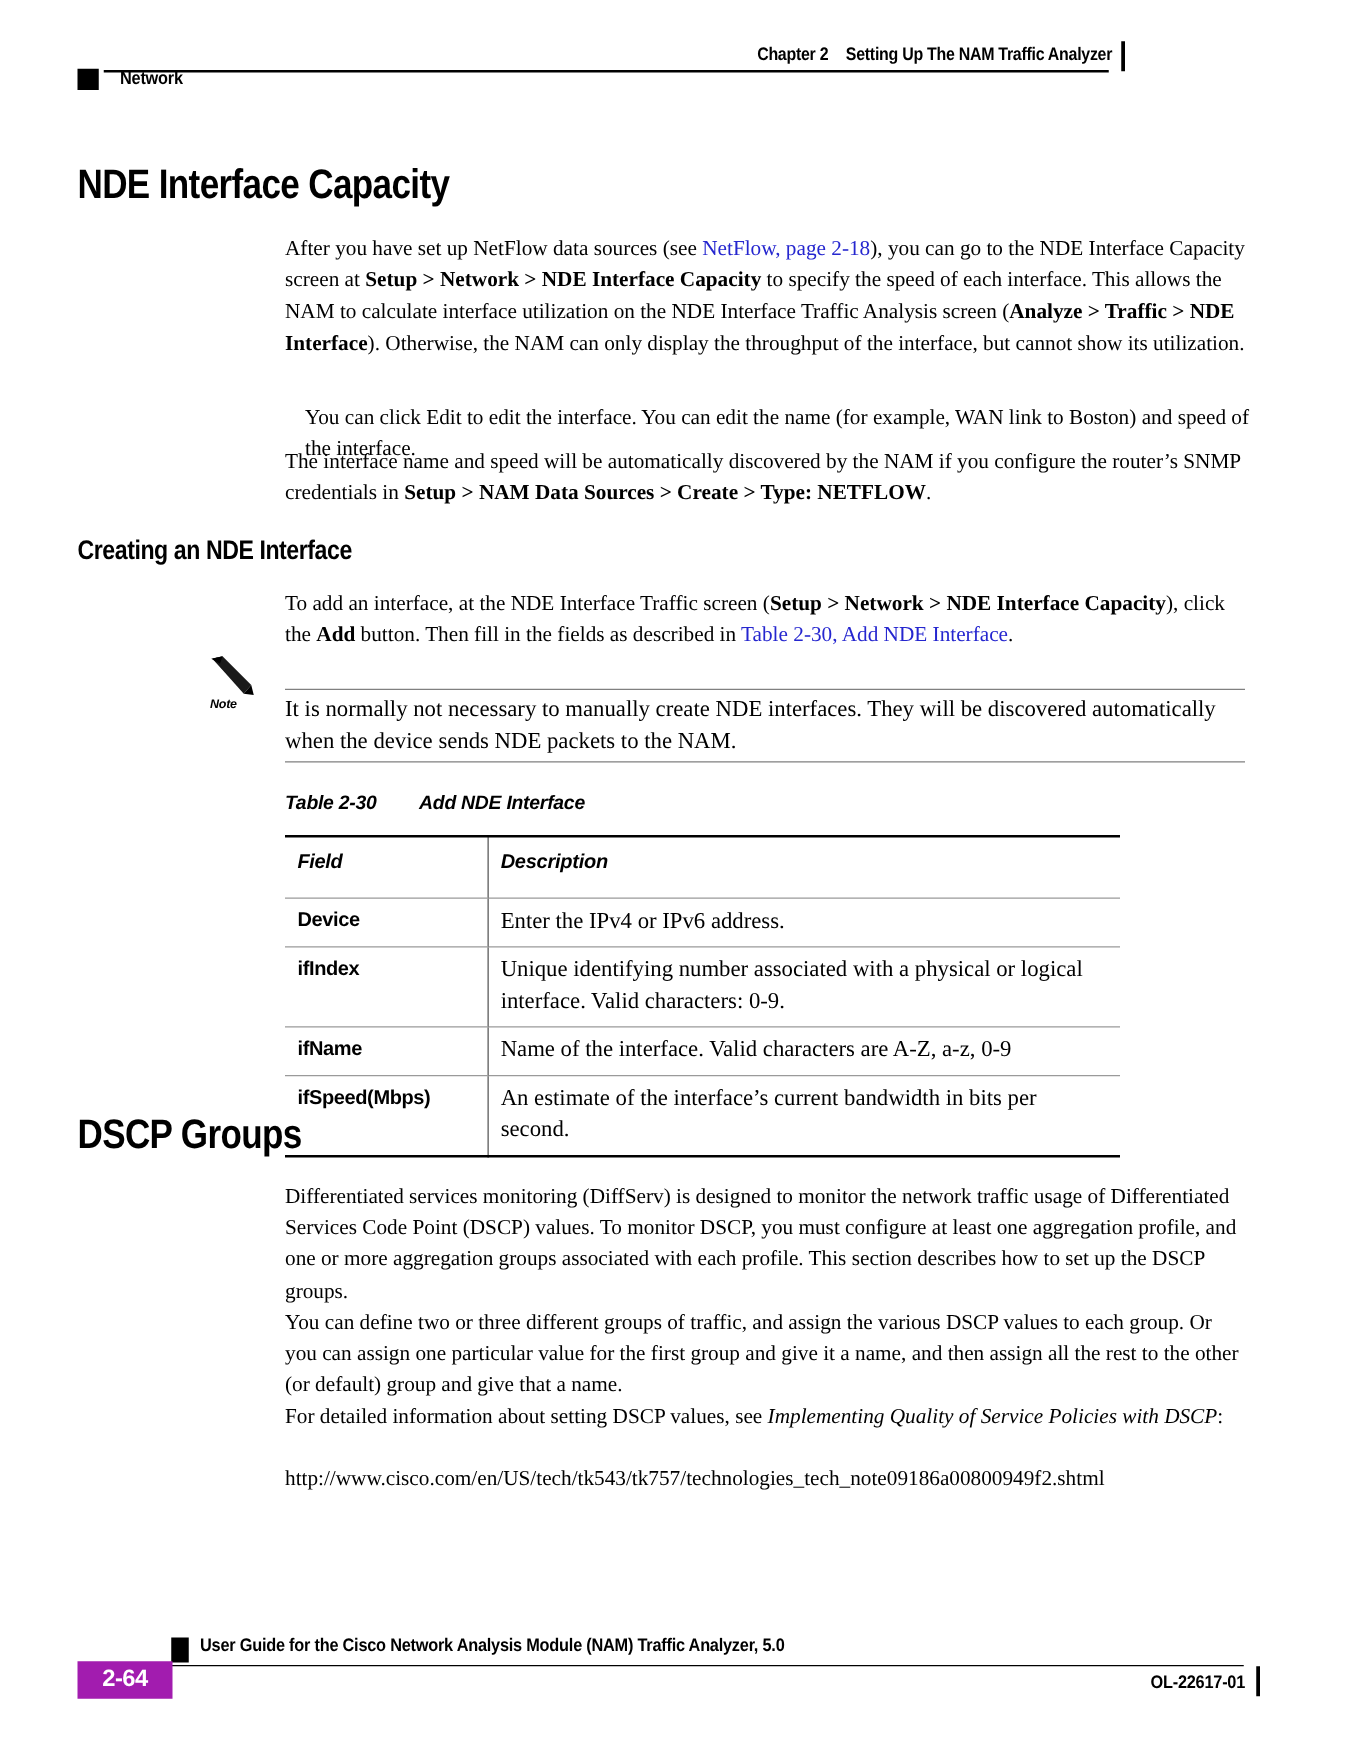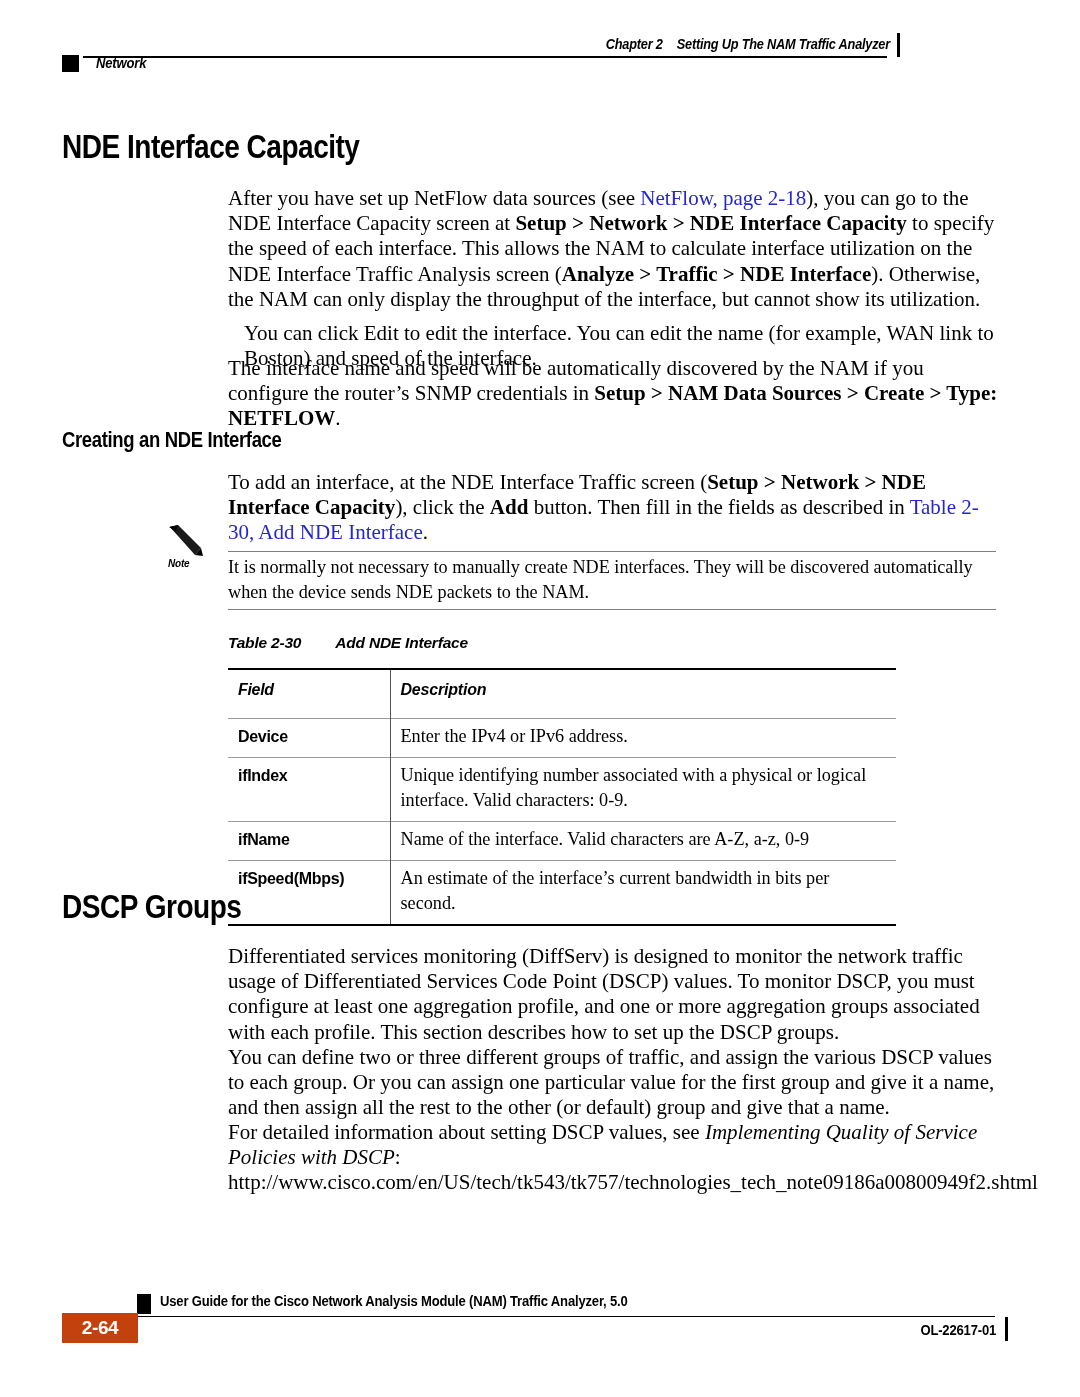--- a/index.html
+++ b/index.html
@@ -16,21 +16,20 @@
     overflow: hidden;
   }
 
   
   .page-header {
     position: absolute;
     left: 0;
     top: 0;
     width: 972px;
     height: 90px;
-    font-style: italic;
   }
   .hdr-right {
     position: absolute;
     right: 82px;
     top: 36px;
     font-family: "Liberation Sans", "DejaVu Sans", sans-serif;
     font-weight: bold;
     font-size: 14.5px;
     letter-spacing: -0.25px;
     white-space: nowrap;
@@ -100,21 +99,21 @@
     font-size: 21.5px;
     letter-spacing: -0.4px;
     transform: scaleX(0.86);
     transform-origin: left center;
     white-space: nowrap;
   }
   .para {
     position: absolute;
     left: 228px;
     width: 770px;
-    font-size: 21px;
+    font-size: 17px;
     line-height: 25.2px;
     text-align: left;
   }
   .para b, .bold {
     font-weight: bold;
     font-family: "Liberation Serif", "DejaVu Serif", serif;
   }
   .link {
     color: #2526cf;
   }
@@ -199,21 +198,21 @@
     font-size: 16px;
     letter-spacing: -0.3px;
     border-right: 1.2px solid #555;
   }
   .nde-table td.desccell { }
 
   
   .page-footer {
     position: absolute;
     left: 0;
-    bottom: 16px;
+    bottom: 0;
     width: 1080px;
     height: 120px;
   }
   .ftr-title {
     position: absolute;
     left: 160px;
     bottom: 72px;
     font-family: "Liberation Sans", "DejaVu Sans", sans-serif;
     font-weight: bold;
     font-size: 14.5px;
@@ -237,21 +236,21 @@
     bottom: 64px;
     height: 1.5px;
     background: #000;
   }
   .ftr-pagebox {
     position: absolute;
     left: 62px;
     bottom: 38px;
     width: 76px;
     height: 30px;
-    background: #c2410c;
+    background: #a21caf;
     color: #fff;
     font-family: "Liberation Sans", "DejaVu Sans", sans-serif;
     font-weight: bold;
     font-size: 19px;
     display: flex;
     align-items: center;
     justify-content: center;
     letter-spacing: -0.4px;
   }
   .ftr-docid {

